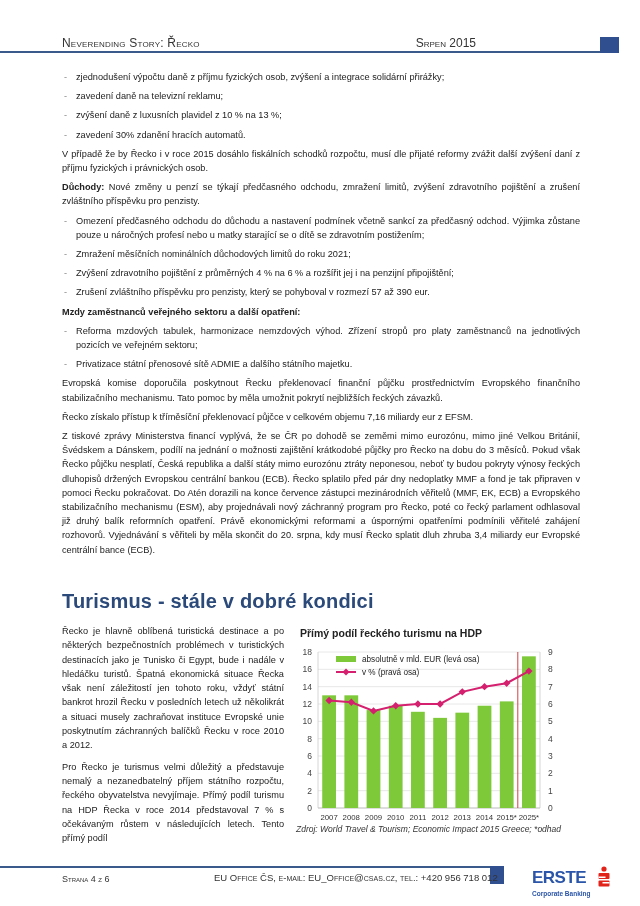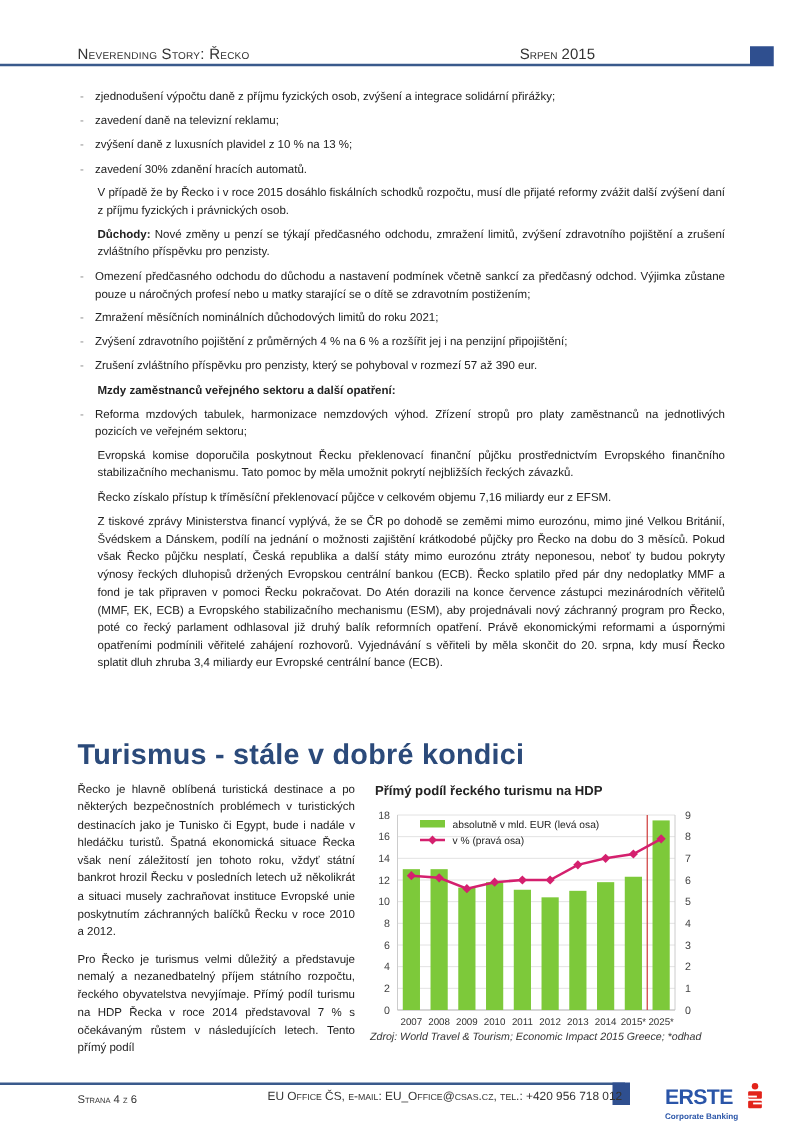--- a/index.html
+++ b/index.html
@@ -3,25 +3,25 @@
 <meta charset="utf-8">
 <style>
   html,body{margin:0;padding:0;background:#fff;}
   body{width:640px;height:906px;position:relative;overflow:hidden;font-family:"Liberation Sans",sans-serif;color:#222;}
   .hdr{position:absolute;left:0;top:0;width:544px;height:60px;}
   .hdr-left{position:absolute;left:62px;top:36px;font-size:12px;font-variant:small-caps;letter-spacing:0.2px;color:#333;}
   .hdr-right{position:absolute;right:68px;top:36px;font-size:12px;font-variant:small-caps;color:#333;}
   .hdr-line{position:absolute;left:0;top:51px;width:600px;height:2px;background:#3a5a8c;}
   .hdr-box{position:absolute;left:600px;top:37px;width:19px;height:16px;background:#2f4f8f;}
   .content{position:absolute;left:62px;top:70px;width:518px;font-size:9.2px;line-height:14.2px;}
-  .content p{margin:0 0 5px 16px;text-align:justify;}
+  .content p{margin:0 0 5px 0;text-align:justify;}
   .li{position:relative;padding-left:14px;margin:0 0 5px 0;text-align:justify;}
   .li::before{content:"-";position:absolute;left:2px;top:0;color:#888;}
   b{font-weight:bold;}
-  .h2{position:absolute;left:62px;top:590px;font-size:23px;font-weight:bold;color:#2b4a7a;letter-spacing:0.2px;}
+  .h2{position:absolute;left:62px;top:590px;font-size:20px;font-weight:bold;color:#2b4a7a;letter-spacing:0.2px;}
   .col{position:absolute;left:62px;top:624px;width:222px;font-size:9.2px;line-height:14.3px;text-align:justify;}
   .col p{margin:0 0 7px 0;}
   .chart-title{position:absolute;left:300px;top:627px;font-size:10.5px;font-weight:bold;color:#222;}
   .chart{position:absolute;left:290px;top:640px;width:300px;height:180px;}
   .src{position:absolute;left:296px;top:824px;font-size:8.5px;font-style:italic;color:#333;}
   .ftr-line{position:absolute;left:0;top:866px;width:500px;height:2px;background:#3a5a8c;}
   .ftr-box{position:absolute;left:490px;top:866px;width:14px;height:18px;background:#2f4f8f;}
   .ftr-left{position:absolute;left:62px;top:874px;font-size:9px;font-variant:small-caps;color:#333;}
   .ftr-mid{position:absolute;left:186px;top:872px;font-size:9.5px;font-variant:small-caps;color:#333;padding-left:28px;}
   .logo{position:absolute;left:522px;top:868px;width:100px;height:40px;}
@@ -45,20 +45,21 @@
   <div class="li">zvýšení daně z luxusních plavidel z 10 % na 13 %;</div>
   <div class="li">zavedení 30% zdanění hracích automatů.</div>
   <p>V případě že by Řecko i v roce 2015 dosáhlo fiskálních schodků rozpočtu, musí dle přijaté reformy zvážit další zvýšení daní z příjmu fyzických i právnických osob.</p>
   <p><b>Důchody:</b><span> Nové změny u penzí se týkají předčasného odchodu, zmražení limitů, zvýšení zdravotního pojištění a  zrušení zvláštního příspěvku pro penzisty.</span></p>
   <div class="li">Omezení předčasného odchodu do důchodu a nastavení podmínek včetně sankcí za předčasný odchod. Výjimka zůstane pouze u náročných profesí nebo u matky starající se o dítě se zdravotním postižením;</div>
   <div class="li">Zmražení měsíčních nominálních důchodových limitů do roku 2021;</div>
   <div class="li">Zvýšení zdravotního pojištění z průměrných 4 % na 6 % a  rozšířit jej i na penzijní připojištění;</div>
   <div class="li">Zrušení zvláštního příspěvku pro penzisty, který se pohyboval v rozmezí 57 až 390 eur.</div>
   <p><b>Mzdy zaměstnanců veřejného sektoru a další opatření:</b></p>
   <div class="li">Reforma mzdových tabulek, harmonizace nemzdových výhod. Zřízení stropů pro platy zaměstnanců na jednotlivých pozicích ve veřejném sektoru;</div>
+  <div class="li">Privatizace státní přenosové sítě ADMIE a dalšího státního majetku.</div>
   <p>Evropská komise doporučila poskytnout Řecku překlenovací finanční půjčku prostřednictvím Evropského finančního stabilizačního mechanismu. Tato pomoc by měla umožnit pokrytí nejbližších řeckých závazků.</p>
   <p>Řecko získalo přístup k tříměsíční překlenovací půjčce v  celkovém objemu 7,16  miliardy eur z  EFSM.</p>
   <p>Z tiskové zprávy Ministerstva financí vyplývá, že se ČR po dohodě se zeměmi mimo eurozónu, mimo jiné Velkou Británií, Švédskem a Dánskem, podílí na jednání o možnosti zajištění krátkodobé půjčky pro Řecko na dobu do 3 měsíců. Pokud však Řecko půjčku nesplatí, Česká republika a další státy mimo eurozónu ztráty neponesou, neboť ty budou pokryty výnosy řeckých dluhopisů držených Evropskou centrální bankou (ECB). Řecko splatilo před pár dny nedoplatky MMF a fond je tak připraven v pomoci Řecku pokračovat. Do Atén dorazili na konce července zástupci mezinárodních věřitelů (MMF, EK, ECB) a Evropského stabilizačního mechanismu (ESM), aby projednávali nový záchranný program pro Řecko, poté co řecký parlament odhlasoval již druhý balík reformních opatření. Právě ekonomickými reformami a úspornými opatřeními podmínili věřitelé zahájení rozhovorů. Vyjednávání s věřiteli by měla skončit do 20. srpna, kdy musí Řecko splatit dluh zhruba 3,4  miliardy eur Evropské centrální bance (ECB).</p>
 </div>
 
 <div class="h2">Turismus - stále v dobré kondici</div>
 
 <div class="col">
   <p>Řecko je hlavně oblíbená turistická destinace a po některých bezpečnostních problémech v turistických destinacích jako je Tunisko či Egypt, bude i nadále v hledáčku turistů. Špatná ekonomická situace Řecka však není záležitostí jen tohoto roku, vždyť státní bankrot hrozil Řecku v posledních letech už několikrát a situaci musely zachraňovat instituce Evropské unie poskytnutím záchranných balíčků Řecku v roce 2010 a  2012.</p>
   <p>Pro Řecko je turismus velmi důležitý a představuje nemalý a nezanedbatelný příjem státního rozpočtu, řeckého obyvatelstva nevyjímaje. Přímý podíl turismu na HDP Řecka v roce 2014 představoval 7 % s očekávaným růstem v následujících letech. Tento přímý podíl</p>

